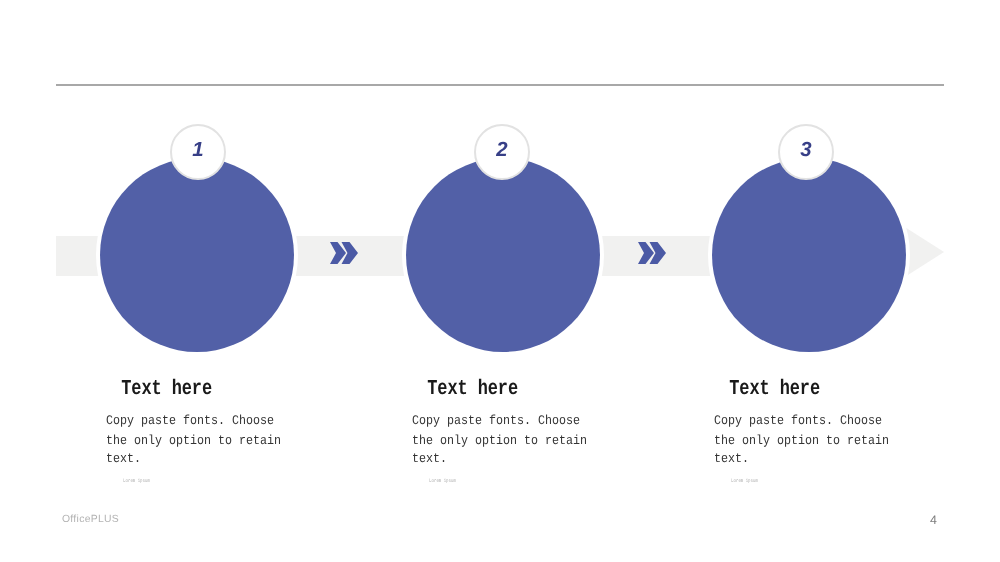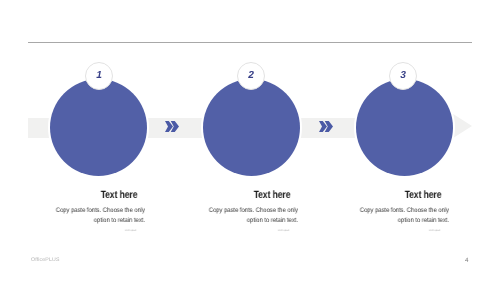--- a/index.html
+++ b/index.html
@@ -32,21 +32,21 @@
     font-style:italic;font-weight:bold;font-size:10.2px;line-height:1;
     color:#373f87;will-change:transform;}
   .numbadge > span{position:relative;top:0.5px;}
   .n1{left:85px;} .n2{left:237px;} .n3{left:389px;}
 
   
   .chev{position:absolute;top:121px;}
   .chev1{left:165px;} .chev2{left:319px;}
 
   
-  .col{position:absolute;top:189px;width:96px;text-align:right;}
+  .col{position:absolute;top:189px;width:96px;text-align:left;font-family:Liberation Mono, monospace;}
   .t1{left:51px;} .t2{left:204px;} .t3{left:355px;}
   .h{font-size:10.6px;font-weight:bold;color:#1a1a1a;letter-spacing:-0.05px;
      transform:scaleX(0.80);will-change:transform;}
   .p{font-size:6.6px;color:#333333;line-height:9.6px;margin-top:4.6px;
      width:104px;margin-left:-4px;transform:scaleX(0.885);will-change:transform;}
   .tiny{font-size:2.6px;color:#adadad;margin-top:4.2px;
      transform:scaleX(0.78);will-change:transform;}
 
   
   .brand{position:absolute;left:31px;top:257px;font-size:5.2px;color:#b3b3b3;

